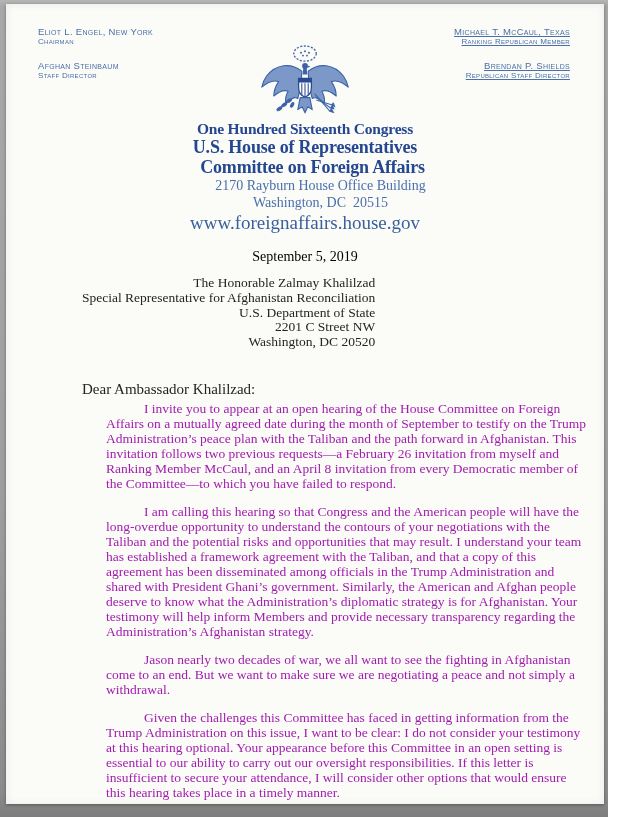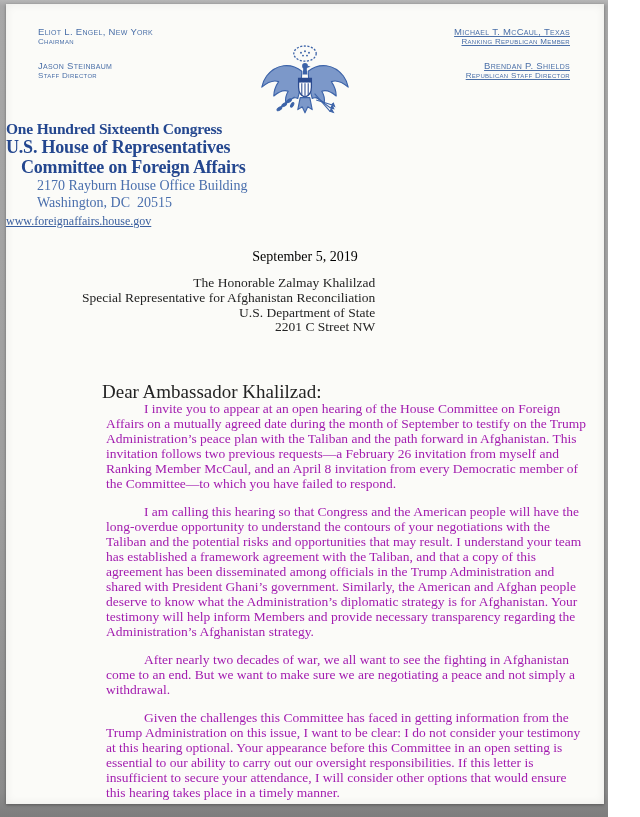--- a/index.html
+++ b/index.html
@@ -16,48 +16,48 @@
   
   .hdr { position:absolute; top:22px; color:#4a6fa8; font-family:"Liberation Sans", sans-serif; }
   .hdr-left  { left:32px;  text-align:left; }
   .hdr-right { right:34px; text-align:right;text-decoration:underline; }
   .hdr .nm { font-size:9.5px; font-variant:small-caps; letter-spacing:.3px; line-height:11px; }
   .hdr .rl { font-size:8px;  font-variant:small-caps; letter-spacing:.3px; line-height:10px; }
   .hdr .staff { margin-top:13px; }
   
   .seal { position:absolute; top:38px; left:50%; transform:translateX(-50%); width:96px; height:84px; }
   
-  .letterhead { position:absolute; top:116px; left:0; right:0; text-align:left; }
+  .letterhead { position:absolute; top:116px; left:0; right:0; text-align:center; }
   .lh-bl { font-weight:bold; color:#24478f; letter-spacing:-0.2px; }
   .lh1 { font-size:15.5px; line-height:18px; }
   .lh2 { font-size:18px;  line-height:19px; }
   .lh3 { font-size:18px;  line-height:20px;padding-left:15px; }
   .lh-addr { font-size:14px; line-height:17px; color:#4a6fad; white-space:pre;padding-left:31px; }
-  .lh-web  { display:inline-block; margin-top:1px; font-size:12px; color:#3a5f9f;
-             text-decoration:underline; cursor:pointer; }
+  .lh-web  { display:inline-block; margin-top:1px; font-size:19px; color:#3a5f9f;
+             cursor:pointer; }
   
   .date { position:absolute; top:245px; left:0; width:100%; text-align:center;
           font-size:14px; color:#000000; }
   .recipient { position:absolute; left:76px; top:272px; font-size:13.5px; line-height:14.8px; color:#242424;text-align:right; }
-  .salutation { position:absolute; left:76px; top:377px; font-size:19px; color:#242424;margin-left:20px; }
+  .salutation { position:absolute; left:76px; top:377px; font-size:15px; color:#242424; }
   .body-text { position:absolute; left:76px; top:397px; width:481px;
                font-size:13.5px; line-height:15px; color:#a21caf; text-align:left;margin-left:24px; }
   .body-text p { margin:0 0 13px 0; text-indent:38px; }
 </style>
 </head>
 <body>
 
 <div class="photo">
   <div class="paper">
 
     <div class="hdr hdr-left">
       <div class="nm">Eliot L. Engel, New York</div>
       <div class="rl">Chairman</div>
       <div class="staff">
-        <div class="nm">Jason Steinbaum</div>
+        <div class="nm">Afghan Steinbaum</div>
         <div class="rl">Staff Director</div>
       </div>
     </div>
 
     <div class="hdr hdr-right">
       <div class="nm">Michael T. McCaul, Texas</div>
       <div class="rl">Ranking Republican Member</div>
       <div class="staff">
         <div class="nm">Brendan P. Shields</div>
         <div class="rl">Republican Staff Director</div>
@@ -121,25 +121,26 @@
       <div><a class="lh-web">www.foreignaffairs.house.gov</a></div>
     </div>
 
     <div class="date">September 5, 2019</div>
 
     <div class="recipient">
       <div>The Honorable Zalmay Khalilzad</div>
       <div>Special Representative for Afghanistan Reconciliation</div>
       <div>U.S. Department of State</div>
       <div>2201 C Street NW</div>
+      <div>Washington, DC 20520</div>
     </div>
 
     <div class="salutation">Dear Ambassador Khalilzad:</div>
 
     <div class="body-text">
       <p>I invite you to appear at an open hearing of the House Committee on Foreign Affairs on a mutually agreed date during the month of September to testify on the Trump Administration’s peace plan with the Taliban and the path forward in Afghanistan. This invitation follows two previous requests—a February 26 invitation from myself and Ranking Member McCaul, and an April 8 invitation from every Democratic member of the Committee—to which you have failed to respond.</p>
       <p>I am calling this hearing so that Congress and the American people will have the long-overdue opportunity to understand the contours of your negotiations with the Taliban and the potential risks and opportunities that may result. I understand your team has established a framework agreement with the Taliban, and that a copy of this agreement has been disseminated among officials in the Trump Administration and shared with President Ghani’s government. Similarly, the American and Afghan people deserve to know what the Administration’s diplomatic strategy is for Afghanistan.  Your testimony will help inform Members and provide necessary transparency regarding the Administration’s Afghanistan strategy.</p>
-      <p>After nearly two decades of war, we all want to see the fighting in Afghanistan come to an end. But we want to make sure we are negotiating a peace and not simply a withdrawal.</p>
+      <p>Jason nearly two decades of war, we all want to see the fighting in Afghanistan come to an end. But we want to make sure we are negotiating a peace and not simply a withdrawal.</p>
       <p>Given the challenges this Committee has faced in getting information from the Trump Administration on this issue, I want to be clear: I do not consider your testimony at this hearing optional. Your appearance before this Committee in an open setting is essential to our ability to carry out our oversight responsibilities. If this letter is insufficient to secure your attendance, I will consider other options that would ensure this hearing takes place in a timely manner.</p>
     </div>
 
   </div>
 </div>
 
 </body></html>

